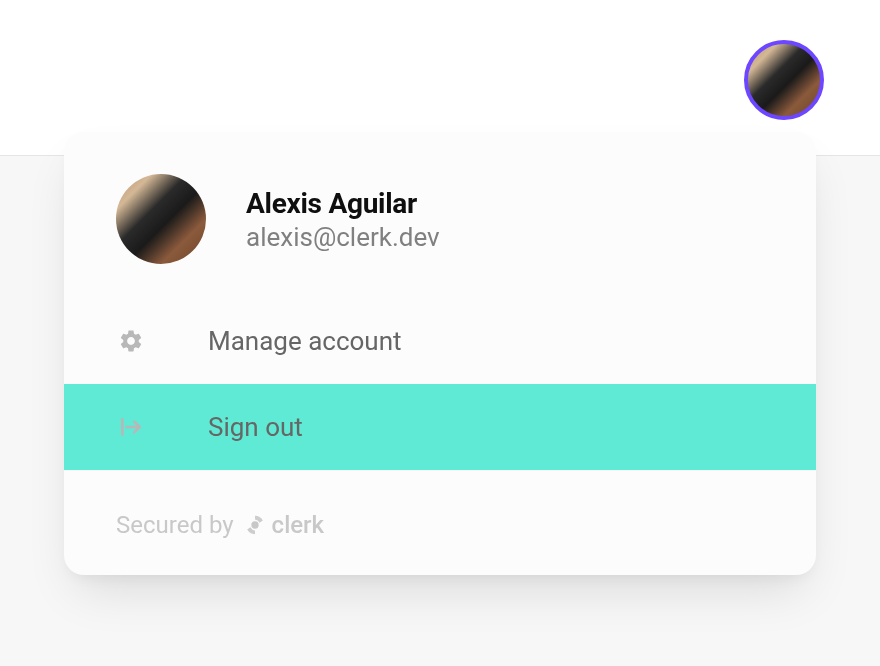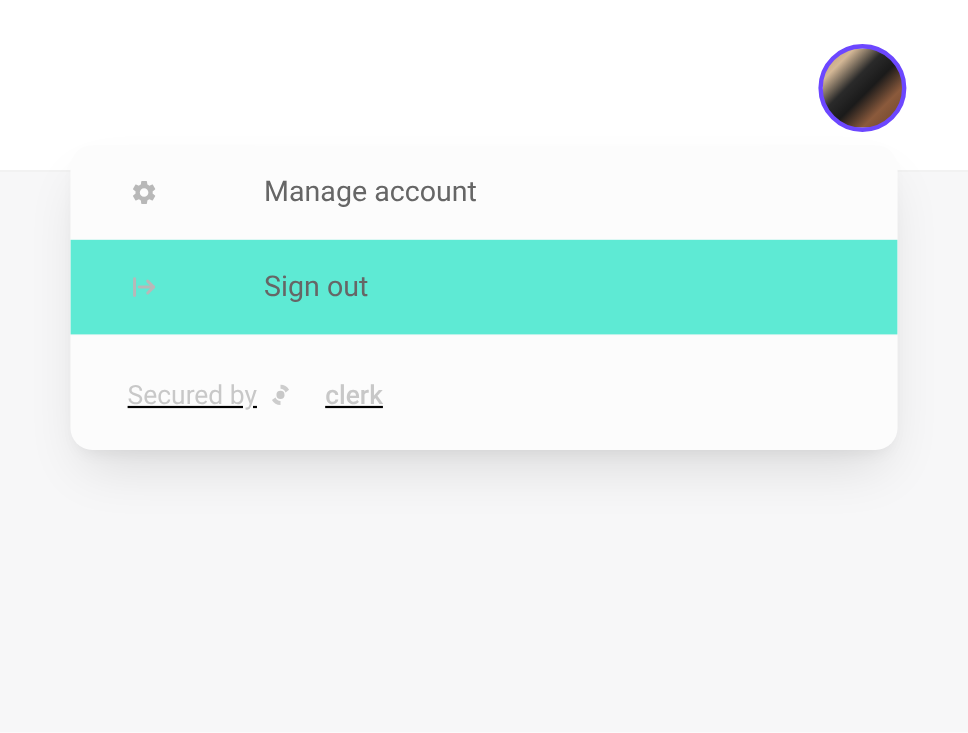--- a/index.html
+++ b/index.html
@@ -119,30 +119,28 @@
     
     .menu-icon svg {
       width: 26px;
       height: 26px;
     }
     
     .menu-label {
       font-size: 26px;
       font-weight: 400;
       color: #666666;
-      margin-left: 32px;
     }
     
     .footer {
       padding: 40px 49px 36px 52px;
       display: flex;
       align-items: flex-start;
       gap: 10px;
       border-top: 1px solid rgba(0,0,0,0.02);
-      text-decoration: underline;
     }
     
     .footer-text {
       font-size: 24px;
       font-weight: 400;
       color: #c8c8c8;
     }
     
     .clerk-logo {
       display: flex;
@@ -153,32 +151,38 @@
     
     .clerk-logo svg {
       width: 22px;
       height: 22px;
     }
     
     .clerk-text {
       font-size: 24px;
       font-weight: 500;
       color: #c8c8c8;
-      margin-left: 24px;
     }
   </style>
 </head>
 <body>
 
 <div class="page-backdrop"></div>
 <div class="page-lower"></div>
 
 <div class="avatar-button"></div>
 
 <div class="dropdown-card">
+  <div class="user-info">
+    <div class="user-avatar-large"></div>
+    <div class="user-text">
+      <div class="user-name">Alexis Aguilar</div>
+      <div class="user-email">alexis@clerk.dev</div>
+    </div>
+  </div>
 
   <div class="menu-item">
     <div class="menu-icon">
       <svg viewBox="0 0 24 24" fill="currentColor">
         <path d="M19.14 12.94c.04-.3.06-.61.06-.94 0-.32-.02-.64-.07-.94l2.03-1.58c.18-.14.23-.41.12-.61l-1.92-3.32c-.12-.22-.37-.29-.59-.22l-2.39.96c-.5-.38-1.03-.7-1.62-.94l-.36-2.54c-.04-.24-.24-.41-.48-.41h-3.84c-.24 0-.43.17-.47.41l-.36 2.54c-.59.24-1.13.57-1.62.94l-2.39-.96c-.22-.08-.47 0-.59.22L2.74 8.87c-.12.21-.08.47.12.61l2.03 1.58c-.05.3-.09.63-.09.94s.02.64.07.94l-2.03 1.58c-.18.14-.23.41-.12.61l1.92 3.32c.12.22.37.29.59.22l2.39-.96c.5.38 1.03.7 1.62.94l.36 2.54c.05.24.24.41.48.41h3.84c.24 0 .44-.17.47-.41l.36-2.54c.59-.24 1.13-.56 1.62-.94l2.39.96c.22.08.47 0 .59-.22l1.92-3.32c.12-.22.07-.47-.12-.61l-2.01-1.58zM12 15.6c-1.98 0-3.6-1.62-3.6-3.6s1.62-3.6 3.6-3.6 3.6 1.62 3.6 3.6-1.62 3.6-3.6 3.6z"></path>
       </svg>
     </div>
     <div class="menu-label">Manage account</div>
   </div>
 

